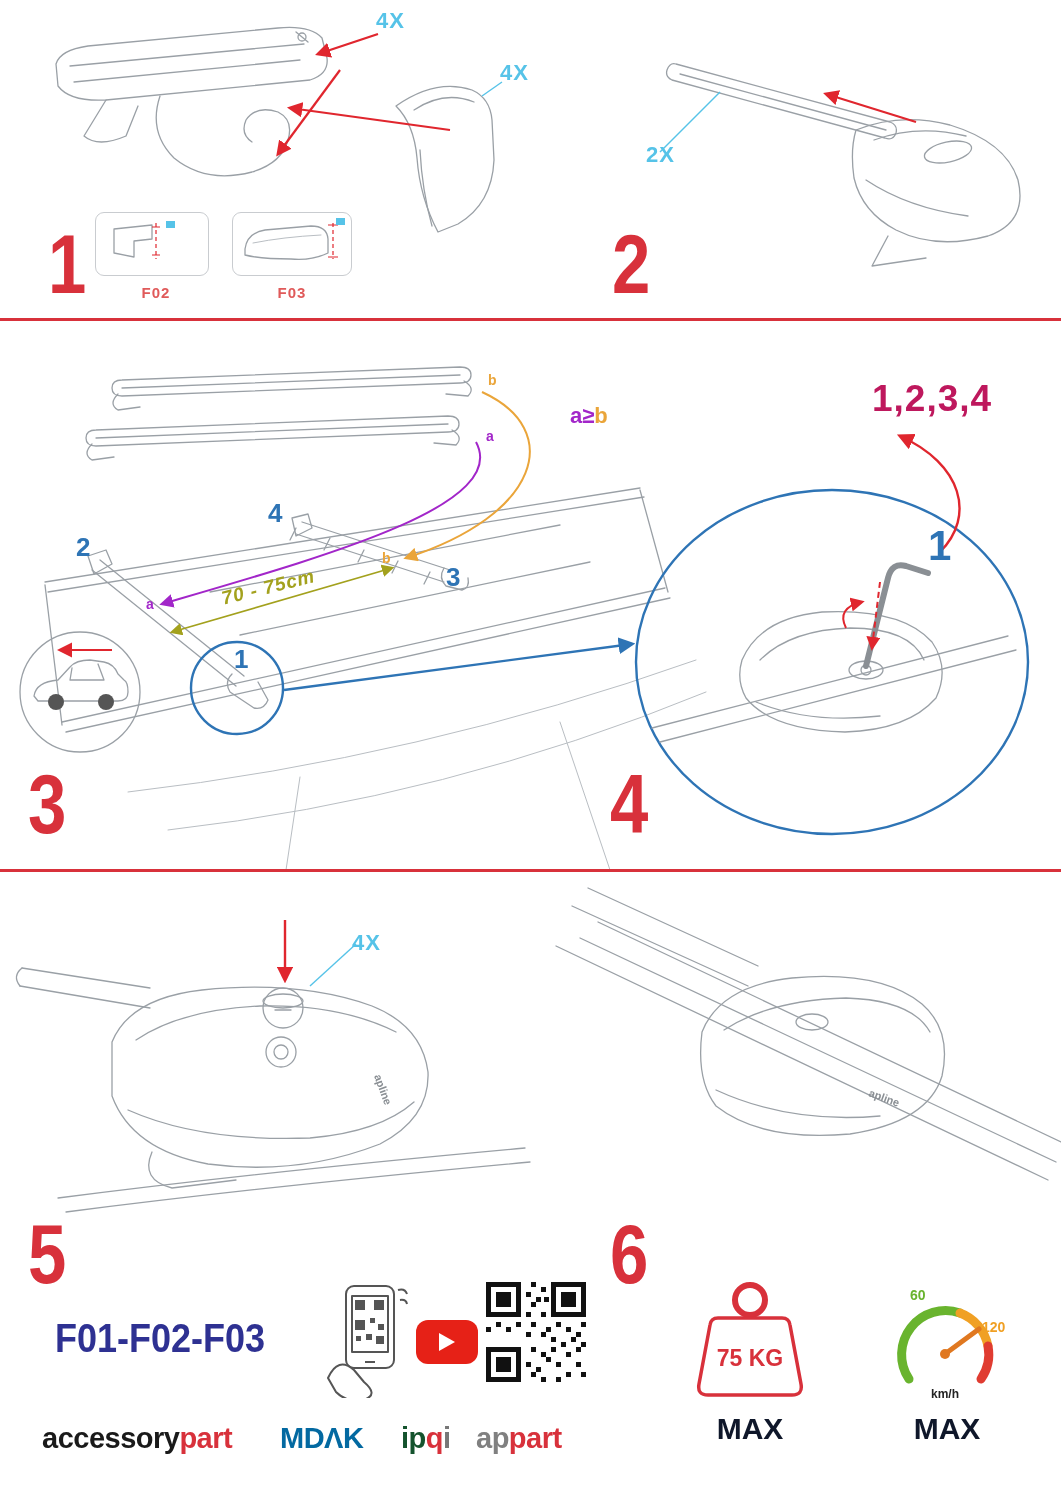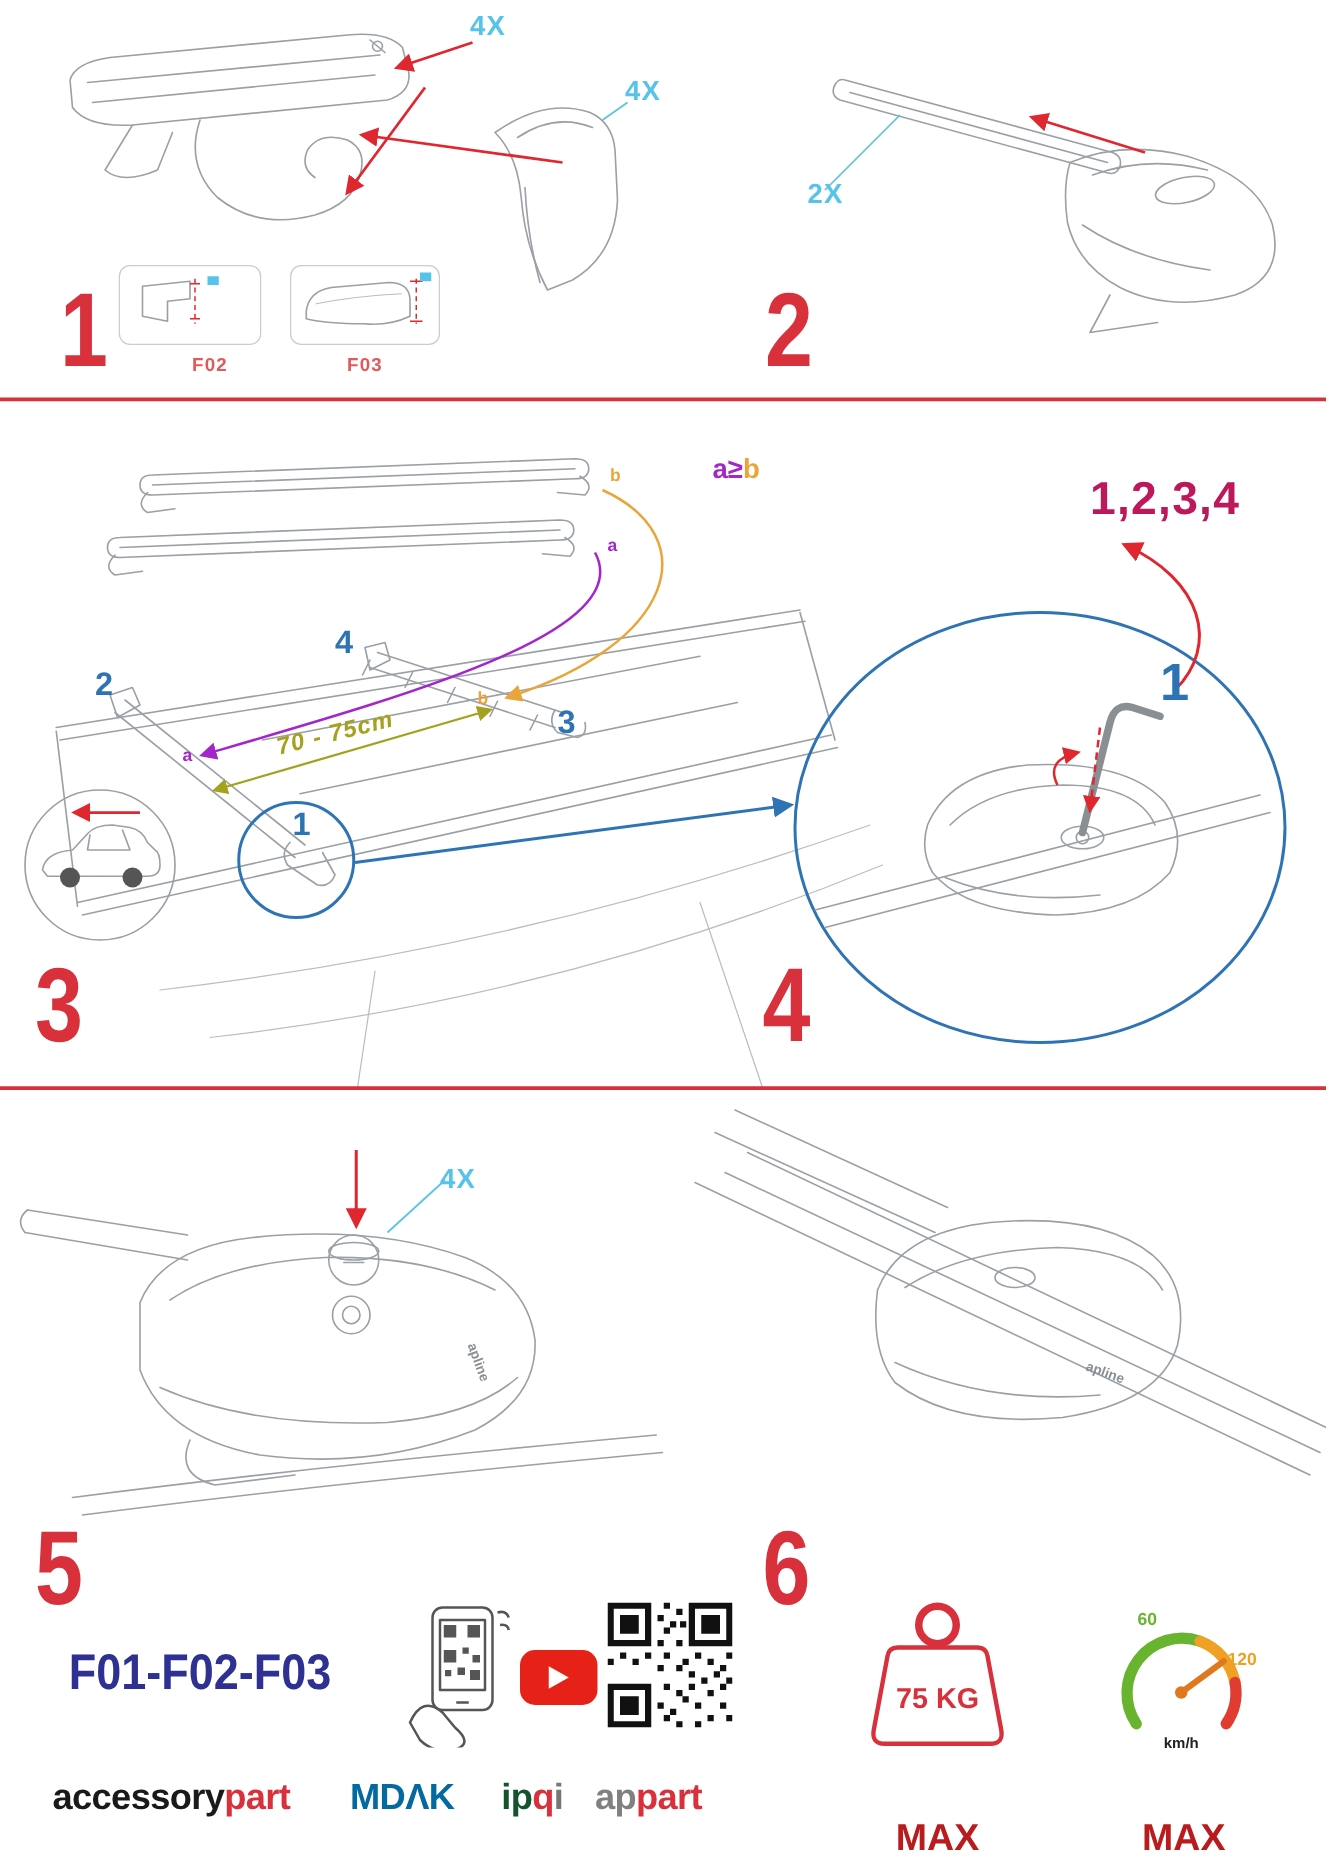--- a/index.html
+++ b/index.html
@@ -11,29 +11,29 @@
   .sketch { stroke:#9aa0a6; stroke-width:1.3; fill:none; stroke-linecap:round; stroke-linejoin:round; }
   .sketch2 { stroke:#b9bec3; stroke-width:1; fill:none; stroke-linecap:round; }
   .num { position:absolute; font-weight:800; font-size:84px; line-height:1; color:#d8313b;
          letter-spacing:-3px; transform:scaleX(.82); transform-origin:left top; }
   .qty { position:absolute; font-weight:600; font-size:22px; color:#56c3e8; letter-spacing:1px; }
   .part-box { position:absolute; border:1.6px solid #c9ccd0; border-radius:9px; background:#fff; }
   .box-label { position:absolute; text-align:center; font-weight:600; font-size:15px; color:#e05a5a; letter-spacing:1px; }
   .pos { position:absolute; font-weight:700; font-size:26px; color:#2e74b5; }
   .seq { position:absolute; font-weight:700; font-size:37px; color:#be185d; letter-spacing:1px; }
   .big1 { position:absolute; font-weight:700; font-size:42px; color:#2e74b5; }
-  .rule { position:absolute; font-weight:700; font-size:22px; }
+  .rule { position:absolute; font-weight:700; font-size:22px;margin-top:41px; }
   .tip { position:absolute; font-weight:700; font-size:14px; }
   .purple { color:#a226c9; } .orange { color:#eaa53a; }
   .dist { position:absolute; font-style:italic; font-weight:700; font-size:19px; color:#a3a11d;
           transform:rotate(-14deg); transform-origin:left center; letter-spacing:1px; }
   .divider { position:absolute; left:0; width:1061px; height:3px; background:#d8313b; }
   .codes { position:absolute; font-weight:800; font-size:40px; color:#2e3192; transform:scaleX(.9); transform-origin:left top; }
   .brand { position:absolute; font-weight:700; font-size:29px; letter-spacing:-.5px; white-space:nowrap; }
-  .maxlabel { position:absolute; text-align:center; font-weight:700; font-size:30px; color:#b91c1c;margin-top:42px; }
+  .maxlabel { position:absolute; text-align:center; font-weight:700; font-size:30px; color:#0f172a; }
   .yt { position:absolute; background:#e62117; border-radius:12px; display:flex; align-items:center; justify-content:center; }
   .yt .tri { width:0; height:0; border-top:9px solid transparent; border-bottom:9px solid transparent; border-left:16px solid #fff; }
   .clamp-logo { font:600 11px "Liberation Sans",sans-serif; fill:#8a8f94; }
   .gauge-txt { font:700 14px "Liberation Sans",sans-serif; }
   .kmh { font:700 12px "Liberation Sans",sans-serif; fill:#222; }
   .wtxt { font:700 23px "Liberation Sans",sans-serif; fill:#d8313b; }
 </style>
 </head>
 <body>
 
@@ -80,21 +80,21 @@
   </div>
   <div class="part-box" style="left:232px;top:212px;width:120px;height:64px">
     <svg width="116" height="60" viewBox="0 0 116 60">
       <path class="sketch" d="M12,36 Q14,20 32,17 L78,13 Q94,13 95,26 L95,40 Q78,48 58,46 Q28,46 12,42 Z"></path>
       <path class="sketch2" d="M20,30 Q50,24 88,22"></path>
       <path d="M100,10 L100,46" stroke="#e0262e" stroke-width="1.2" stroke-dasharray="4 3" fill="none"></path>
       <path d="M95,12 L105,12 M95,44 L105,44" stroke="#e0262e" stroke-width="1.2"></path>
       <rect x="103" y="5" width="9" height="7" fill="#56c3e8"></rect>
     </svg>
   </div>
-  <span class="box-label" style="left:111px;top:284px;width:114px">F02</span>
+  <span class="box-label" style="left:99px;top:284px;width:114px">F02</span>
   <span class="box-label" style="left:232px;top:284px;width:120px">F03</span>
   <span class="num" style="left:48px;top:222px">1</span>
 
   <svg class="abs" style="left:648px;top:30px" width="412" height="270" viewBox="0 0 412 270">
     <defs>
       <marker id="ar-red-2" viewBox="0 0 10 10" markerWidth="7" markerHeight="7" refX="8" refY="5" orient="auto-start-reverse">
         <path d="M0,0 L10,5 L0,10 Z" fill="#e0262e"></path>
       </marker>
     </defs>
     <g class="sketch">

